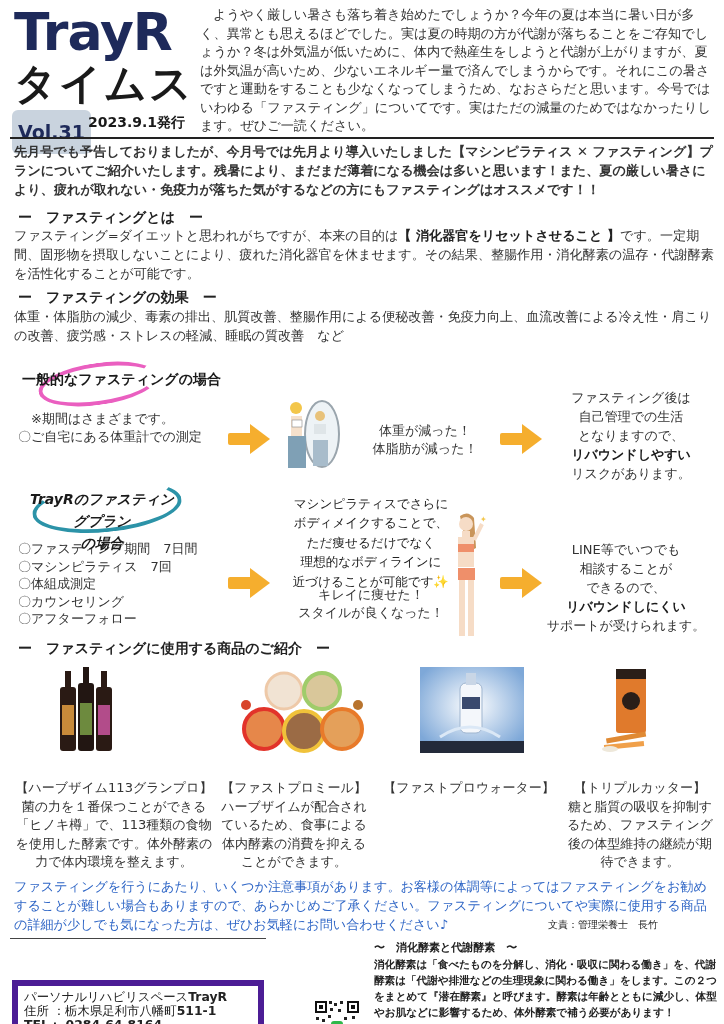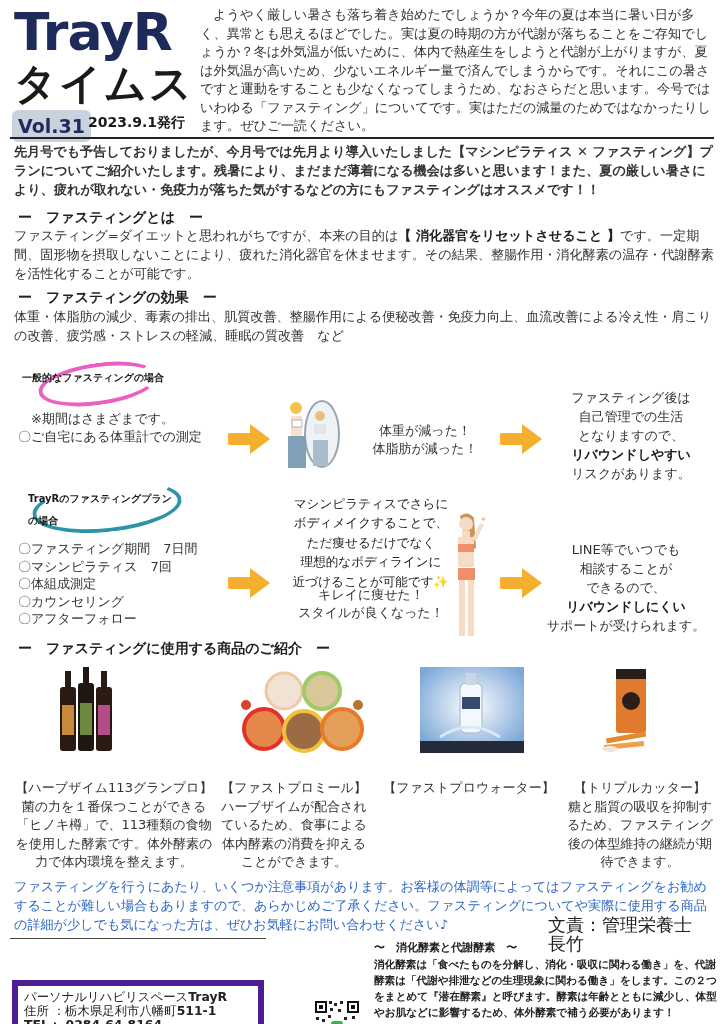--- a/index.html
+++ b/index.html
@@ -4,42 +4,42 @@
 <style>
   * { box-sizing: border-box; margin: 0; padding: 0; }
   html, body { width: 724px; height: 1024px; background: #ffffff; overflow: hidden; }
   body { font-family: "DejaVu Sans", "Liberation Sans", sans-serif; color: #333333; position: relative; }
 
   .abs { position: absolute; }
 
   
   .logo-en { left: 14px; top: 4px; font-family: "DejaVu Sans", sans-serif; font-weight: bold; font-size: 52px; color: #1e2a5a; letter-spacing: -1px; line-height: 56px; }
   .logo-jp { left: 14px; top: 60px; font-weight: bold; font-size: 42px; color: #1a1a1a; letter-spacing: 2px; line-height: 48px; }
-  .vol-badge { left: 12px; top: 110px; background: #c9d3de; border-radius: 6px; padding: 4px 6px; font-weight: bold; font-size: 19px; color: #1e2a5a; line-height: 24px; }
+  .vol-badge { left: 12px; top: 110px; background: #c9d3de; border-radius: 6px; padding: 10px 6px; font-weight: bold; font-size: 19px; color: #1e2a5a; line-height: 24px; }
   .issue-date { left: 88px; top: 112px; font-weight: bold; font-size: 14px; color: #1a1a1a; line-height: 20px; }
 
   .intro { left: 200px; top: 6px; width: 516px; font-size: 13.2px; line-height: 18.5px; color: #333; text-indent: 13px; }
 
   .top-rule { left: 10px; top: 137px; width: 704px; height: 2px; background: #222; }
 
   .para { font-size: 13.1px; line-height: 19px; color: #333; }
   .p1 { left: 14px; top: 142px; width: 700px; font-weight: bold; }
 
   .sec-head { font-weight: bold; font-size: 14px; color: #222; line-height: 18px; }
   .s1 { left: 18px; top: 208px; }
   .p2 { left: 14px; top: 226px; width: 700px; }
   .p2 b { color: #222; }
   .s2 { left: 18px; top: 288px; }
   .p3 { left: 14px; top: 307px; width: 700px; }
 
   
-  .case-title { font-weight: bold; font-size: 10px; color: #1a1a1a; z-index: 2; }
+  .case-title { font-weight: bold; font-size: 14px; color: #1a1a1a; z-index: 2; }
   .ct1 { left: 22px; top: 371px; }
   .ring-pink { left: 38px; top: 363px; width: 120px; height: 42px; border: 4px solid #ea5fc0; border-radius: 50%; transform: rotate(-8deg); border-right-color: transparent; }
-  .ct2 { left: 28px; top: 488px; width: 148px; line-height: 22px; }
+  .ct2 { left: 28px; top: 488px; text-align: center; width: 148px; line-height: 22px; font-style: italic; }
   .ring-blue { left: 32px; top: 482px; width: 150px; height: 50px; border: 4px solid #2c93a8; border-radius: 50%; transform: rotate(-6deg); border-bottom-color: #2c93a8; border-top-color: transparent; }
 
   .list { font-size: 13px; line-height: 17.5px; color: #333; }
   .l1 { left: 18px; top: 410px; }
   .l2 { left: 18px; top: 540px; }
 
   .arrow { width: 44px; height: 30px; }
   .arrow .shaft { position: absolute; left: 0; top: 9px; width: 26px; height: 12px; background: #f5ae2e; border-radius: 2px; }
   .arrow .head { position: absolute; left: 22px; top: 0; width: 0; height: 0; border-top: 15px solid transparent; border-bottom: 15px solid transparent; border-left: 20px solid #f5ae2e; }
   .a1 { left: 228px; top: 424px; }
@@ -69,21 +69,21 @@
   .pi4 { left: 600px; width: 60px; }
 
   .prod { top: 779px; font-size: 13px; line-height: 18.5px; text-align: center; color: #333; }
   .prod .pname { display: block; }
   .pr1 { left: 12px; width: 204px; }
   .pr2 { left: 218px; width: 152px; }
   .pr3 { left: 380px; width: 178px; }
   .pr4 { left: 566px; width: 148px; }
 
   .notice { left: 14px; top: 877px; width: 700px; font-size: 13.1px; line-height: 19px; color: #2f66c6; }
-  .author { left: 548px; top: 915px; font-size: 18px; line-height: 19px; color: #222; }
+  .author { left: 548px; top: 915px; font-size: 10px; line-height: 19px; color: #222; }
 
   
   .contact { left: 12px; top: 980px; width: 252px; height: 76px; border: 6px solid #4c1d95; }
   .contact-rule { left: 10px; top: 938px; width: 256px; height: 1px; background: #444; }
   .ct-line { position: absolute; left: 6px; font-size: 12.4px; line-height: 14px; color: #222; }
   .ct-line b { font-weight: bold; }
   .c1 { top: 4px; }
   .c2 { top: 18px; }
   .c3 { top: 32px; font-weight: bold; }
   .c4 { top: 46px; font-weight: normal; }

